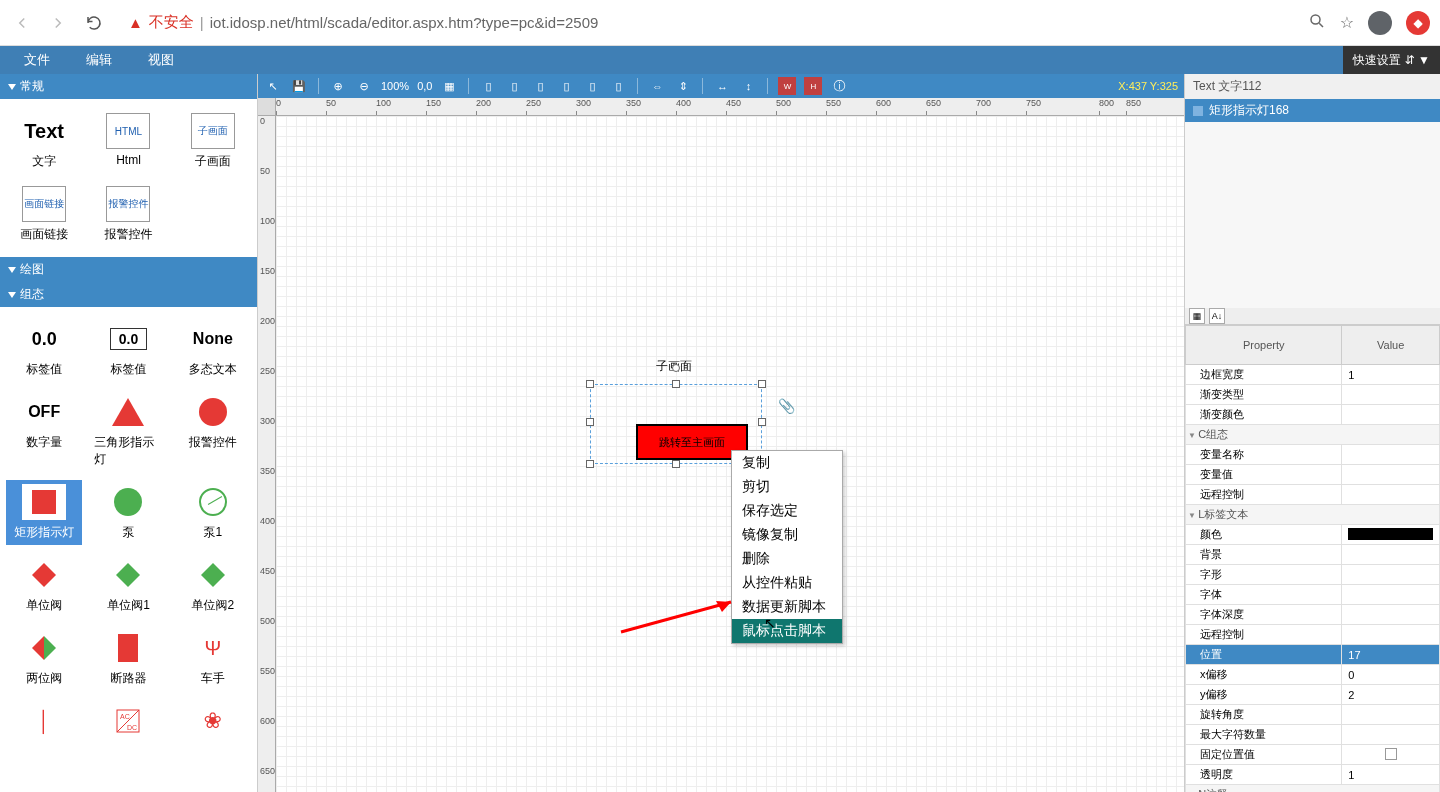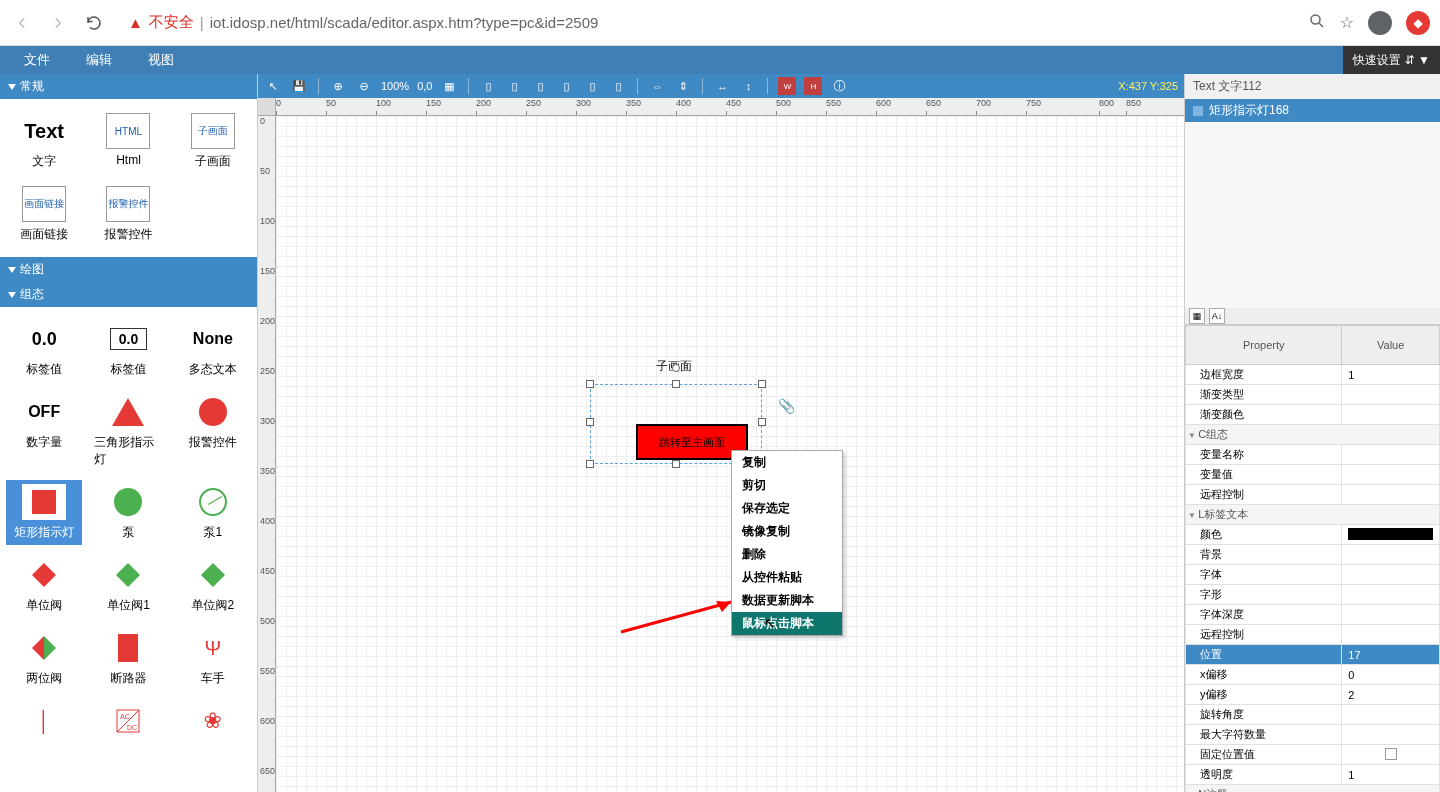--- a/index.html
+++ b/index.html
@@ -60,21 +60,21 @@
 .ruler-h .tick { position: absolute; top: 0; color: #555; }
 .ruler-h .tick::before { content:''; position:absolute; left:0; bottom:-18px; width:1px; height:5px; background:#888; top: 13px;}
 .ruler-v .tick { position: absolute; left: 2px; color: #555; writing-mode: horizontal-tb; font-size:9px; }
 
 .canvas { position: absolute; left: 18px; top: 42px; right: 0; bottom: 0; background-image: linear-gradient(#eee 1px, transparent 1px), linear-gradient(90deg, #eee 1px, transparent 1px); background-size: 10px 10px; }
 .sel-handle { position: absolute; width: 8px; height: 8px; background: #fff; border: 1px solid #666; }
 .red-button { position: absolute; left: 360px; top: 308px; width: 112px; height: 36px; background: #f00; border: 2px solid #000; display: flex; align-items: center; justify-content: center; font-size: 11px; }
 .sub-canvas-label { position: absolute; left: 380px; top: 242px; font-size: 12px; }
 .paperclip { position: absolute; left: 502px; top: 282px; color: #e53935; font-size: 14px; }
 
-.context-menu { position: absolute; left: 455px; top: 334px; width: 112px; background: #fff; border: 1px solid #aaa; box-shadow: 2px 2px 4px rgba(0,0,0,0.2); font-size: 12px; font-weight: bold; }
+.context-menu { position: absolute; left: 455px; top: 334px; width: 112px; background: #fff; border: 1px solid #aaa; box-shadow: 2px 2px 4px rgba(0,0,0,0.2); font-size: 14px; }
 .context-menu .cm-item { padding: 3px 10px; cursor: pointer; }
 .context-menu .cm-item.hover { background: #0f766e; color: #fff; }
 .red-arrow { position: absolute; left: 340px; top: 480px; width: 130px; height: 40px; pointer-events: none; }
 .cursor-arrow { position: absolute; left: 488px; top: 499px; font-size: 14px; color: #000; pointer-events:none; }
 
 
 .right-panel { width: 256px; background: #f7f7f7; border-left: 1px solid #ccc; display: flex; flex-direction: column; font-size: 12px; }
 .breadcrumb { padding: 4px 8px; color: #555; background: #f0f0f0; }
 .obj-item { background: #3f89c4; color: #fff; padding: 3px 8px; display: flex; align-items: center; gap: 6px; }
 .obj-icon { width: 10px; height: 10px; background: #7fb3e0; }
@@ -454,25 +454,25 @@
           </tr>
           <tr>
             <td>颜色</td>
             <td><span class="color-swatch"></span></td>
           </tr>
           <tr>
             <td>背景</td>
             <td></td>
           </tr>
           <tr>
+            <td>字形</td>
+            <td></td>
+          </tr>
+          <tr>
             <td>字体</td>
-            <td></td>
-          </tr>
-          <tr>
-            <td>字形</td>
             <td></td>
           </tr>
           <tr>
             <td>字体深度</td>
             <td></td>
           </tr>
           <tr>
             <td>远程控制</td>
             <td></td>
           </tr>

